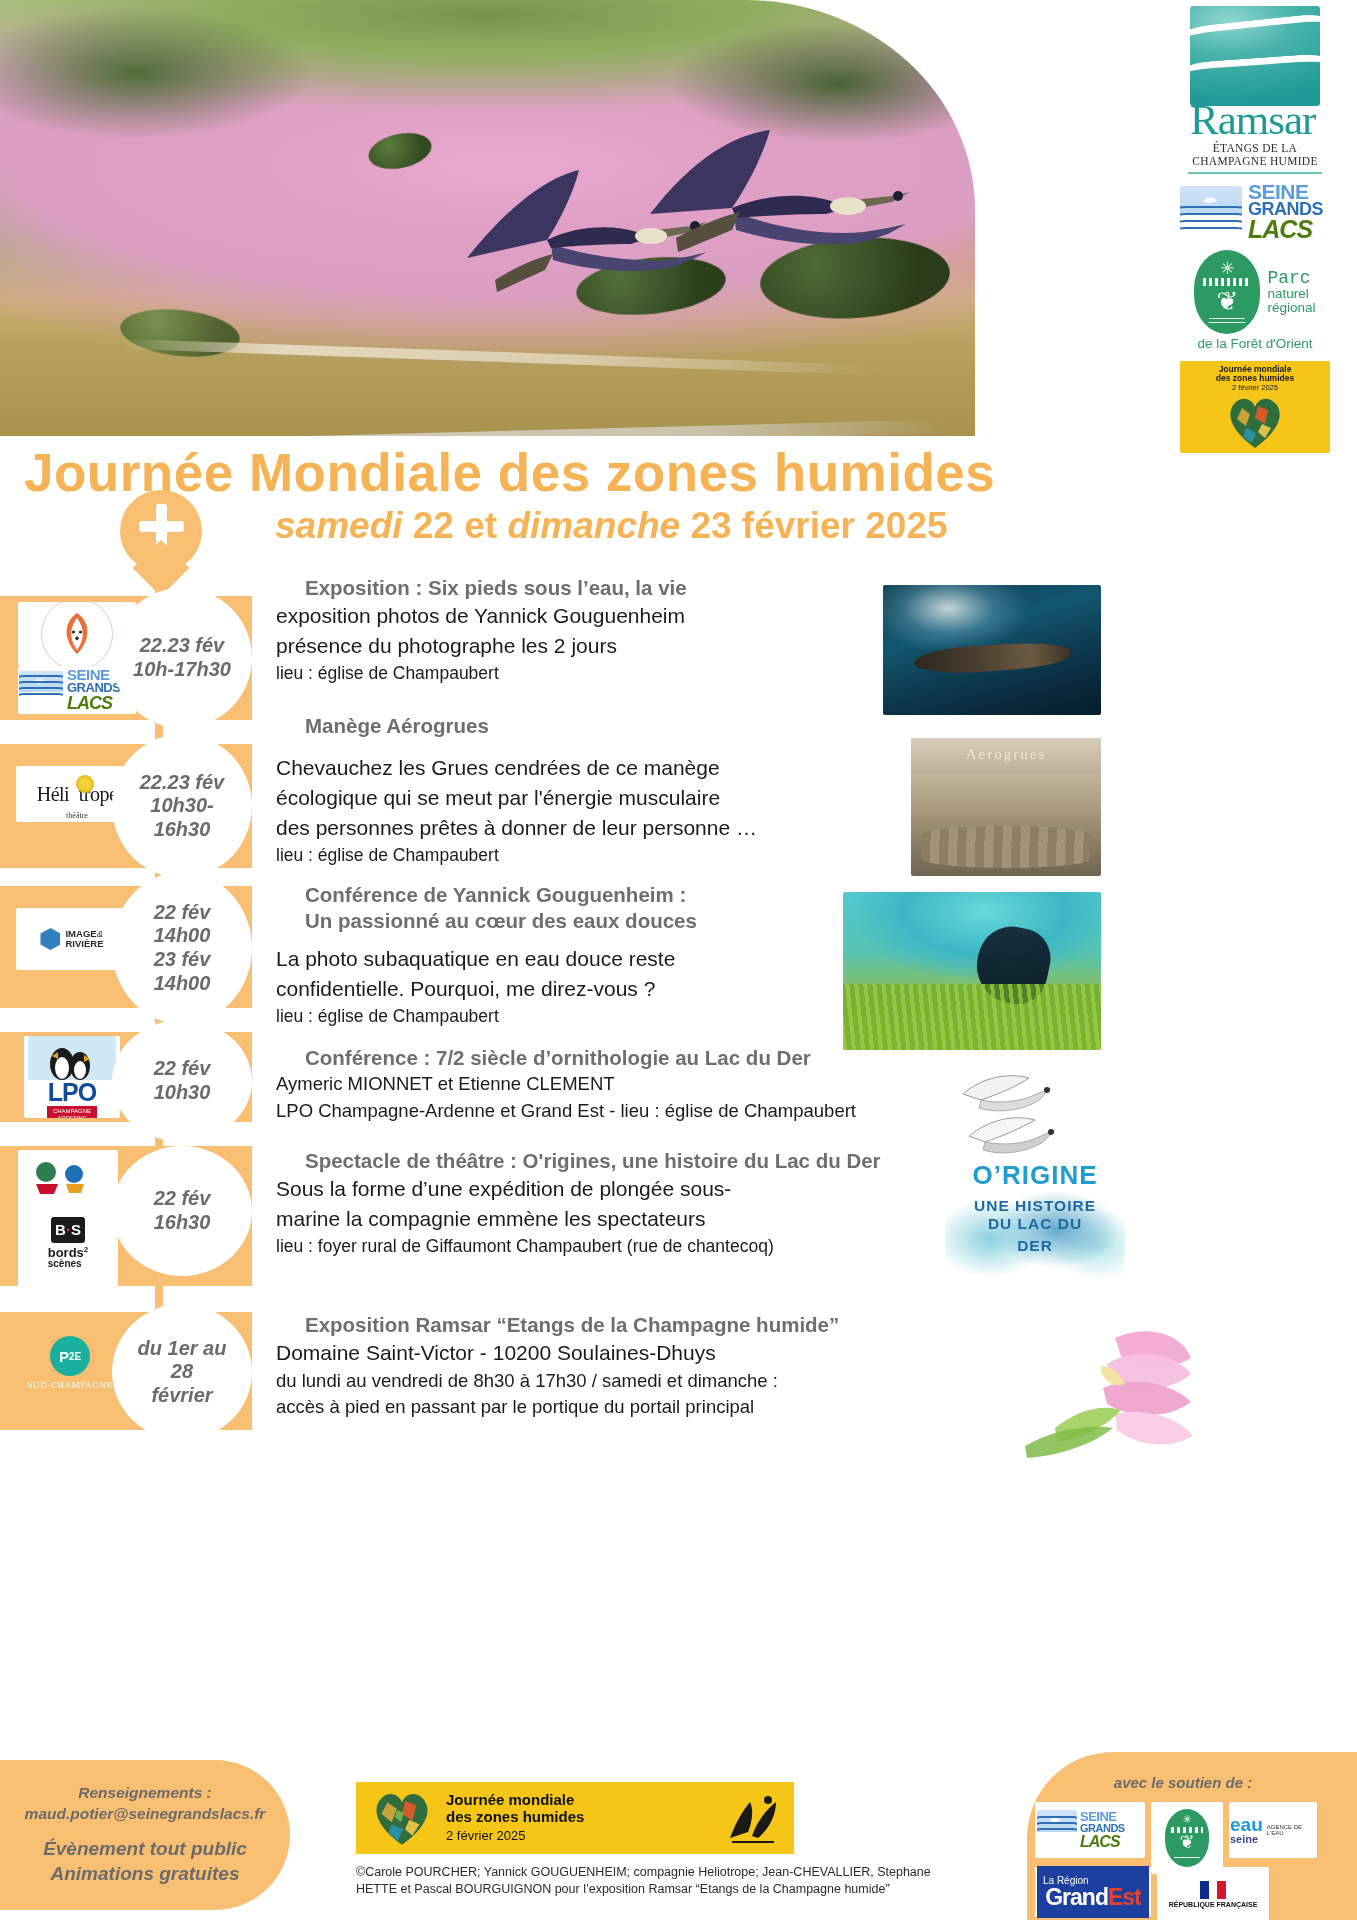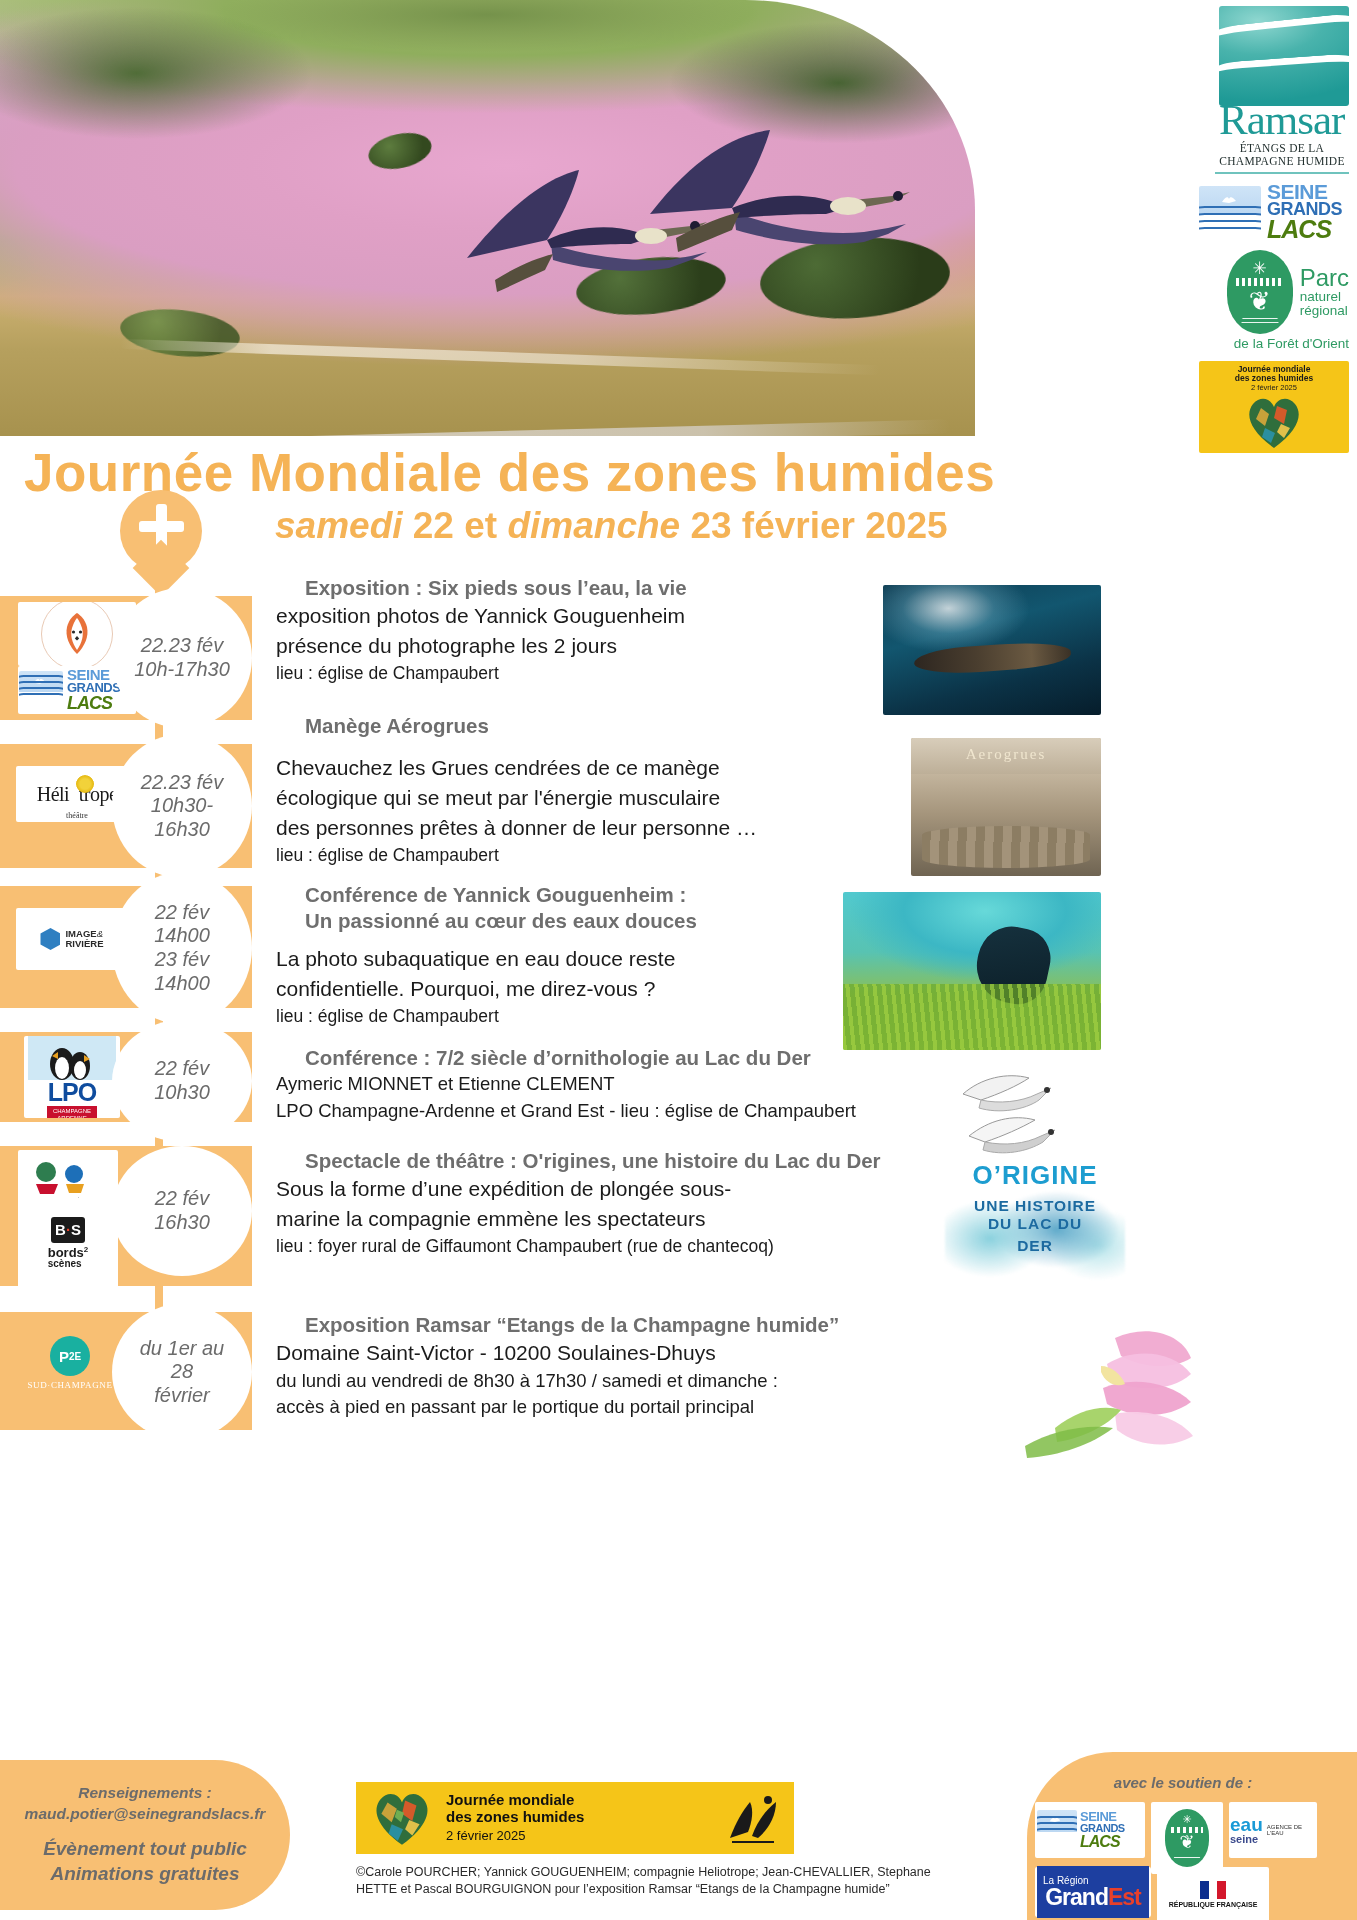--- a/index.html
+++ b/index.html
@@ -73,21 +73,21 @@
     background: linear-gradient(90deg, rgba(255,255,255,0), #d9d2c5 15%, #cfc7b6 70%, rgba(255,255,255,0));
     transform: rotate(-1.5deg); border-radius:8px; opacity:.9;
   }
 
   
   .crane{ position:absolute; }
   .crane svg{ display:block; }
 
   
   .logo-col{ position:absolute; right:8px; top:6px; width:188px; }
-  .logo-box{ margin-bottom:10px; display:flex; flex-direction:column; align-items:flex-end; }
+  .logo-box{ margin-bottom:10px; display:flex; flex-direction:column; align-items:center; }
 
   .ramsar-mark{ width:130px; }
   .ramsar-wave{
     width:130px; height:100px; border-radius:3px;
     background:
       radial-gradient(120% 80% at 30% 15%, #8fd7d0 0%, #49b3ac 42%, #1f9a96 100%);
     position:relative; overflow:hidden;
   }
   .ramsar-wave:before, .ramsar-wave:after{
     content:""; position:absolute; left:-14%; width:130%; height:26px;
@@ -128,21 +128,21 @@
     background:#2e9a63; position:relative; overflow:hidden;
   }
   .pnr-egg .star{ position:absolute; left:50%; top:8px; transform:translateX(-50%); color:#fff; font-size:17px; }
   .pnr-egg .wall{ position:absolute; left:9px; top:28px; width:48px; height:8px;
       background: repeating-linear-gradient(90deg,#fff 0 3px, transparent 3px 6px); }
   .pnr-egg .tree{ position:absolute; left:50%; top:38px; transform:translateX(-50%); color:#fff; font-size:26px; line-height:1;}
   .pnr-egg .water{ position:absolute; left:14px; bottom:8px; width:38px; height:10px;
       background: repeating-linear-gradient(0deg, transparent 0 3px, rgba(255,255,255,.9) 3px 4px);
       border-radius:50%/100%; }
   .pnr-txt{ color:#2e9a63; line-height:1.0; }
-  .pnr-txt .p1{ font-size:24px; }
+  .pnr-txt .p1{ font-size:18px;font-family:Liberation Mono, monospace; }
   .pnr-txt .p2, .pnr-txt .p3{ font-size:13.5px; }
   .pnr-cap{ color:#2e9a63; font-size:13.5px; margin-top:2px; }
 
   .jmzh-badge{
     width:150px; height:92px; background:#f5c518; border-radius:2px;
     display:flex; flex-direction:column; align-items:center; justify-content:flex-start;
     padding-top:4px; position:relative; overflow:hidden;
   }
   .jmzh-badge .jb-t1{ font-size:8.5px; font-weight:bold; color:#1a1a1a; line-height:1.08; text-align:center;}
   .jmzh-badge .jb-t2{ font-size:7.5px; color:#1a1a1a; }
@@ -177,21 +177,21 @@
   .pin .plus-v,.pin .plus-h{ position:absolute;background:#fff;border-radius:3px; }
   .pin .plus-v{ left:36px; top:14px; width:11px; height:46px; }
   .pin .plus-h{ left:19px; top:31px; width:45px; height:11px; }
 
   .row{
     position:absolute; left:0; width:252px; background:#f8bf73;
   }
   .bubble{
     position:absolute; border-radius:50%; background:#fff;
     display:flex; align-items:center; justify-content:center;
-    color:#6b6b6b; font-weight:normal; font-style:italic; text-align:center;
+    color:#6b6b6b; font-weight:bold; font-style:italic; text-align:center;
     line-height:1.18;
   }
   .logo-card{
     position:absolute; background:#fff; border-radius:2px;
     display:flex; flex-direction:column; align-items:center; justify-content:center;
     overflow:hidden;
   }
 
   
   .mfp{ width:118px; height:78px; display:flex; align-items:center; justify-content:center; }

